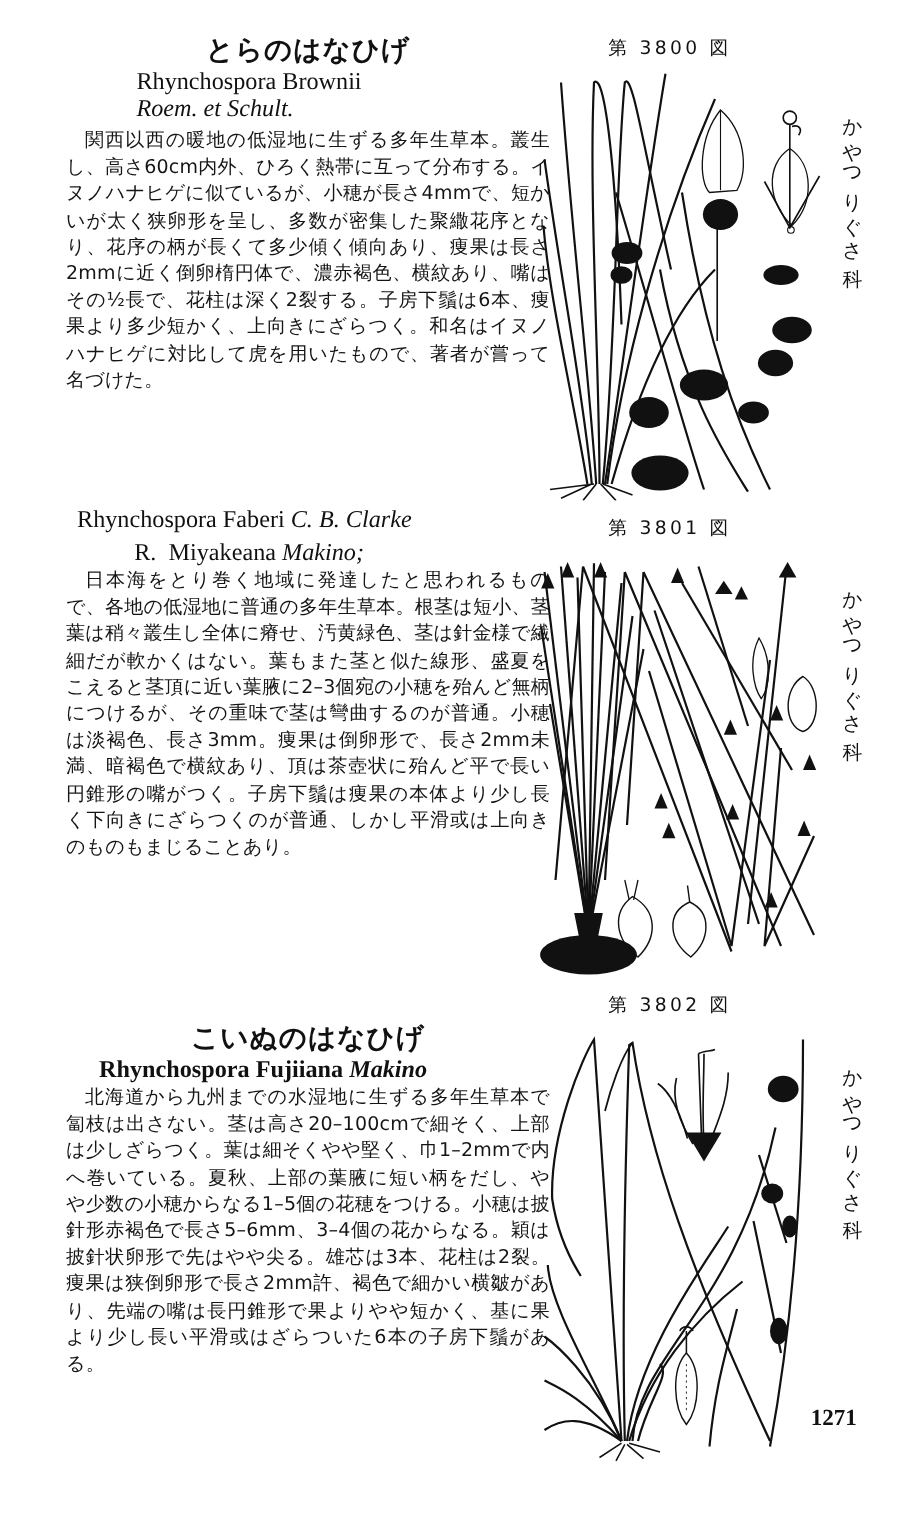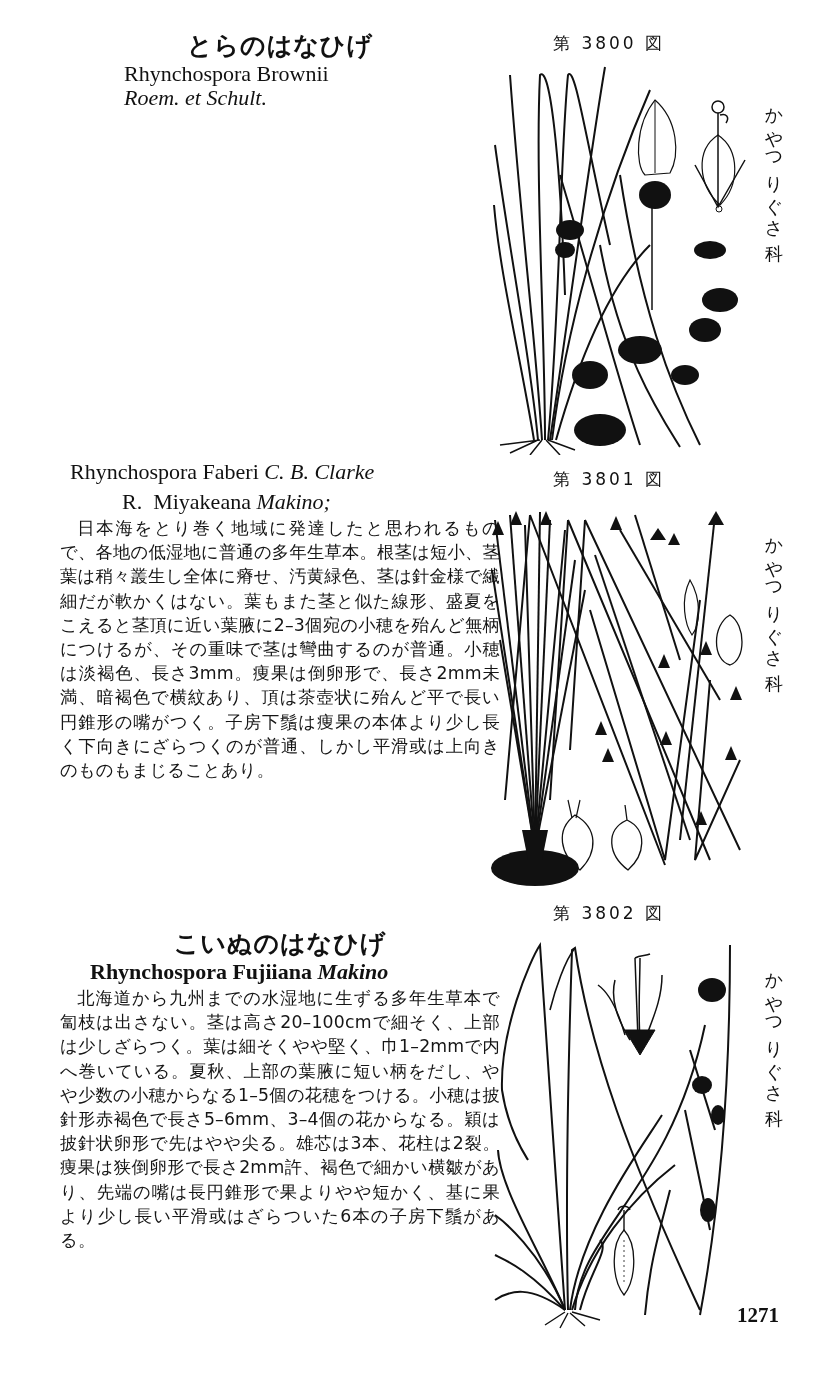--- a/index.html
+++ b/index.html
@@ -26,35 +26,36 @@
   .fig-label {
     position:absolute; font-family: "DejaVu Sans", sans-serif;
     font-size:17px; letter-spacing:3px; color:#111;
   }
   .family {
     position:absolute; writing-mode:vertical-rl; font-family:"DejaVu Sans", sans-serif;
     font-size:18px; letter-spacing:2px; color:#111;
   }
   .plate { position:absolute; }
   .page-num {
-    position:absolute; left:737px; top:1303px; font-weight:bold;
+    position:absolute; left:737px; top:1276px; font-weight:bold;
     font-family:"Liberation Serif", serif; font-size:21px;
   }
 </style>
 </head>
 <body>
 
 <div class="entry" style="top:30px;">
   <h2 class="jp-title">とらのはなひげ</h2>
   <p class="sci" style="padding-left:64px;">
     <span>Rhynchospora Brownii</span>
   </p>
   <p class="sci" style="padding-left:64px;">
     <i>Roem. et Schult.</i>
   </p>
+  <p class="body-text">関西以西の暖地の低湿地に生ずる多年生草本。叢生し、高さ60cm内外、ひろく熱帯に互って分布する。イヌノハナヒゲに似ているが、小穂が長さ4mmで、短かいが太く狭卵形を呈し、多数が密集した聚繖花序となり、花序の柄が長くて多少傾く傾向あり、痩果は長さ2mmに近く倒卵楕円体で、濃赤褐色、横紋あり、嘴はその½長で、花柱は深く2裂する。子房下鬚は6本、痩果より多少短かく、上向きにざらつく。和名はイヌノハナヒゲに対比して虎を用いたもので、著者が嘗って名づけた。</p>
 </div>
 
 <div class="entry" style="top:460px;">
   <p class="sci" style="padding-left:10px;">
     <span>Rhynchospora Faberi</span>
     <i>C. B. Clarke</i>
   </p>
   <p class="sci" style="padding-left:62px;margin-top:6px;">
     <span style="white-space:pre;">R.  Miyakeana</span>
     <i>Makino;</i>

